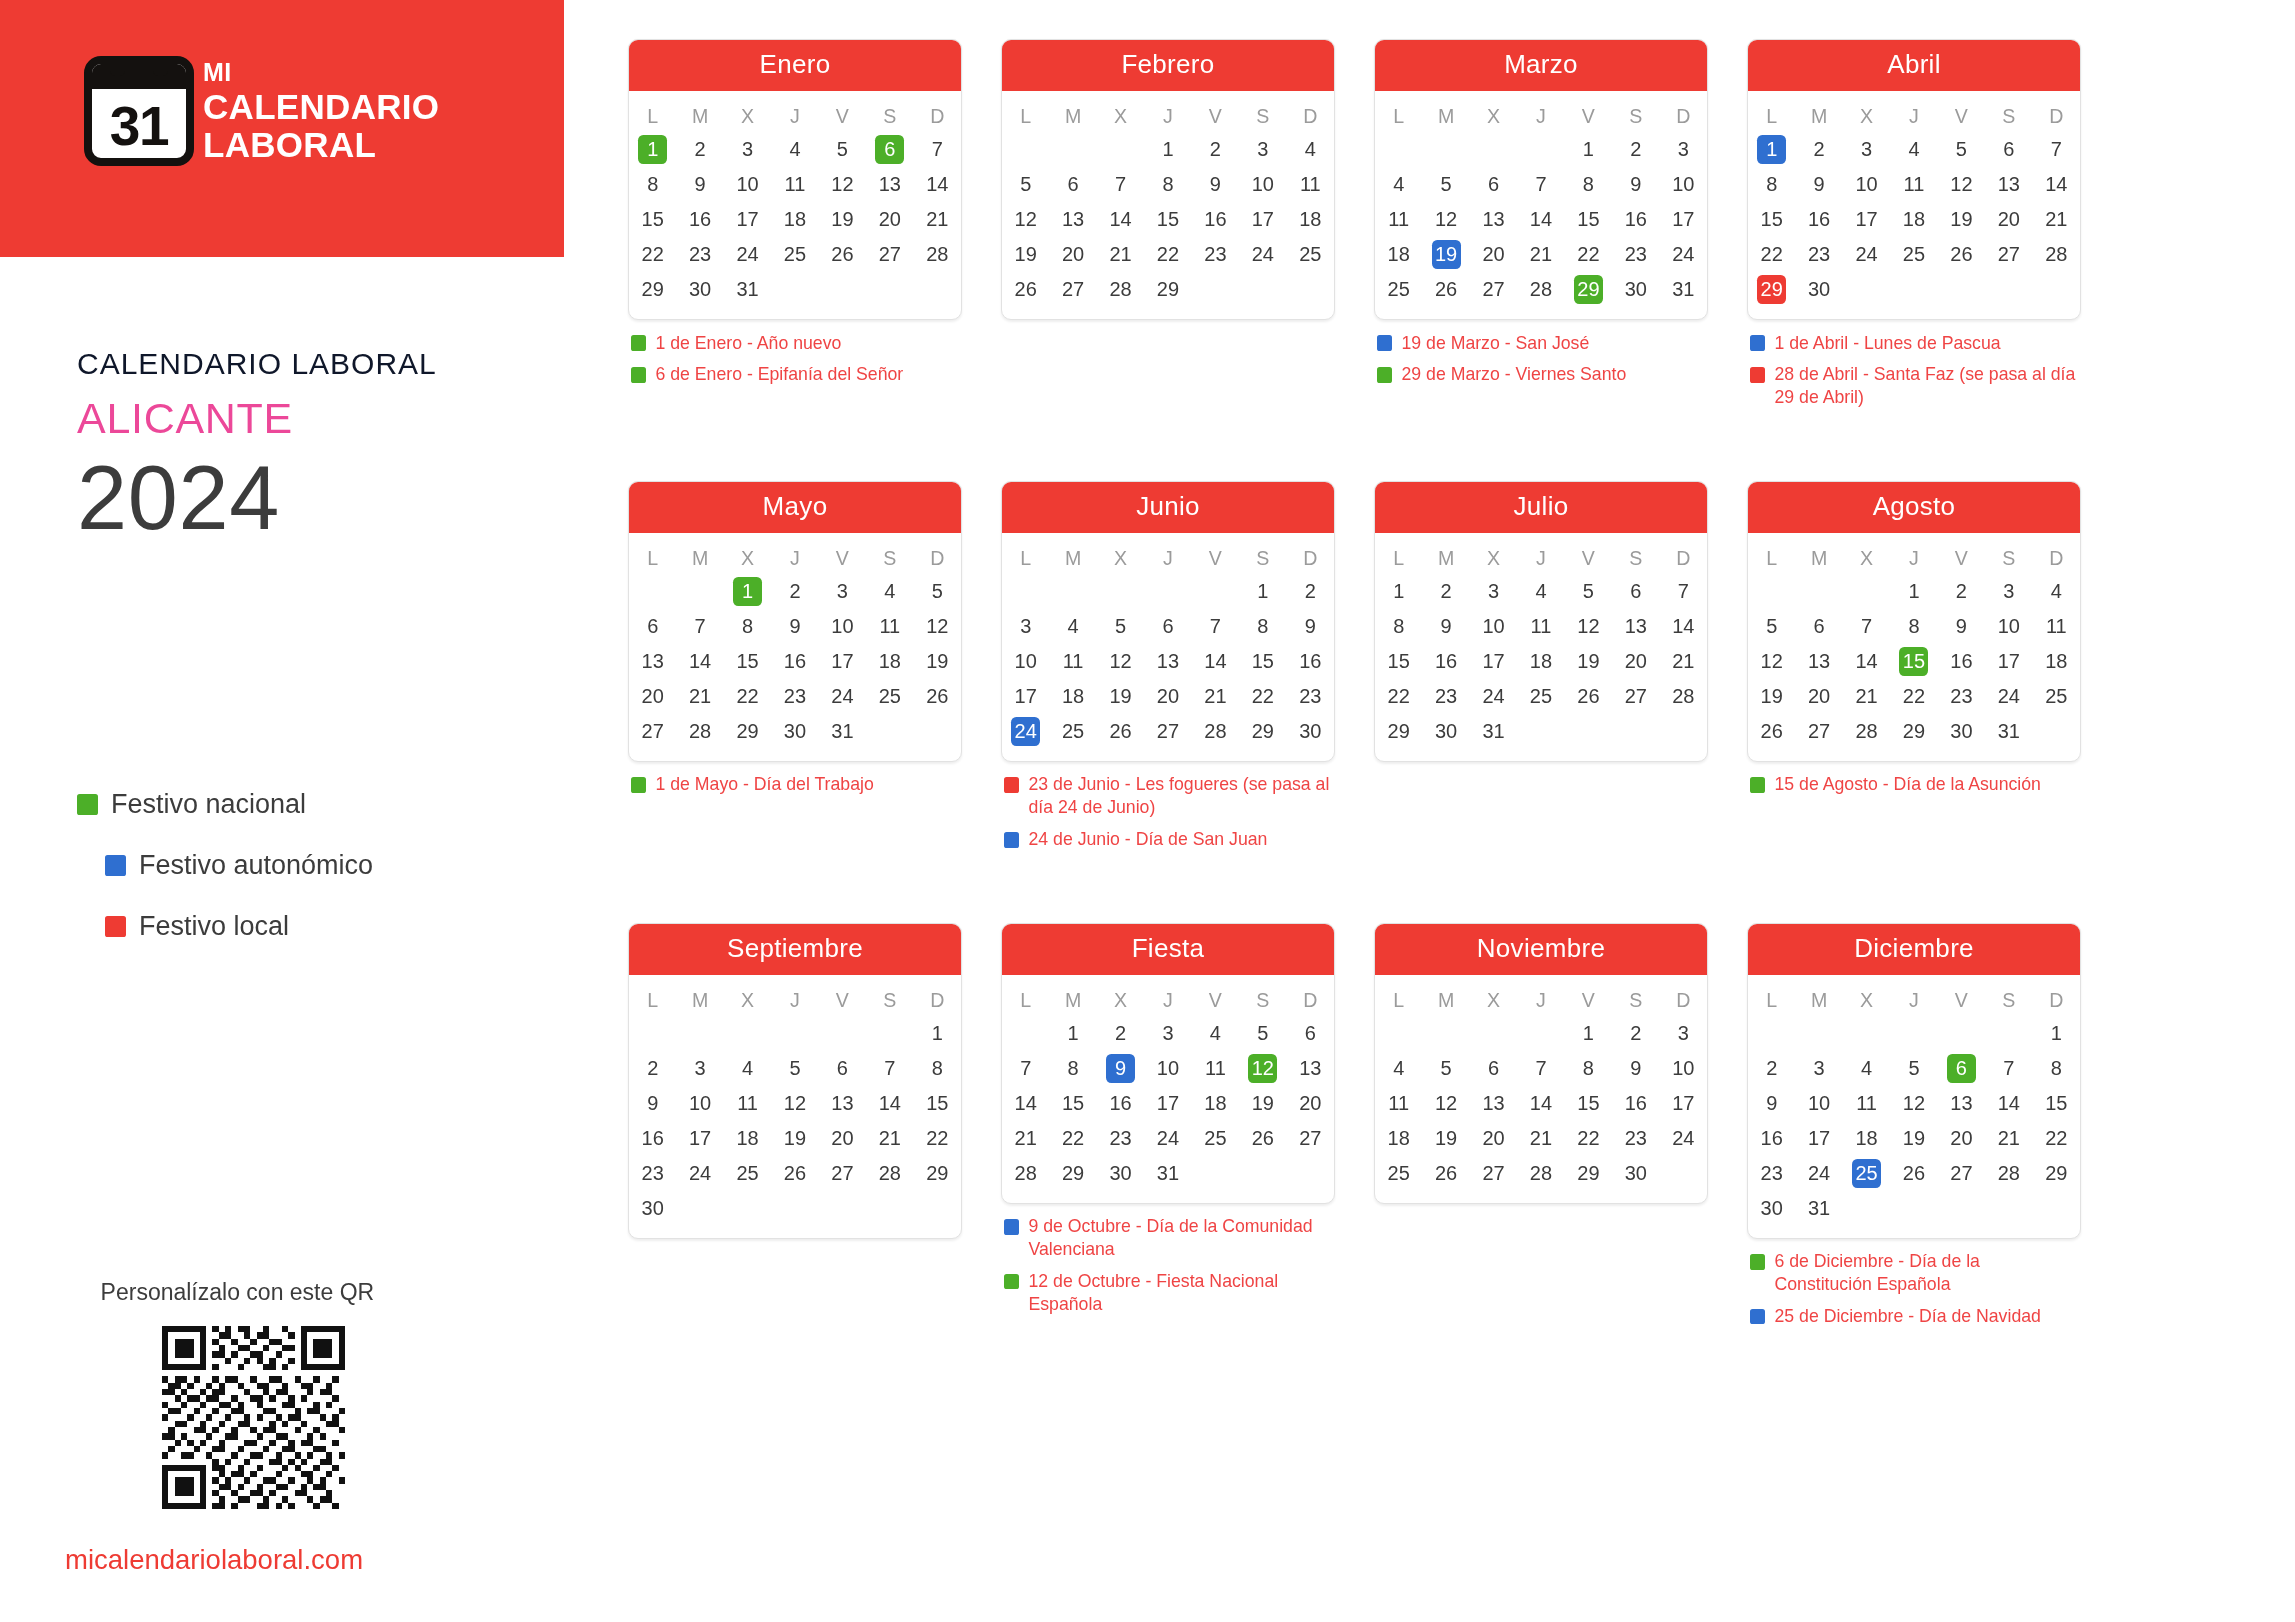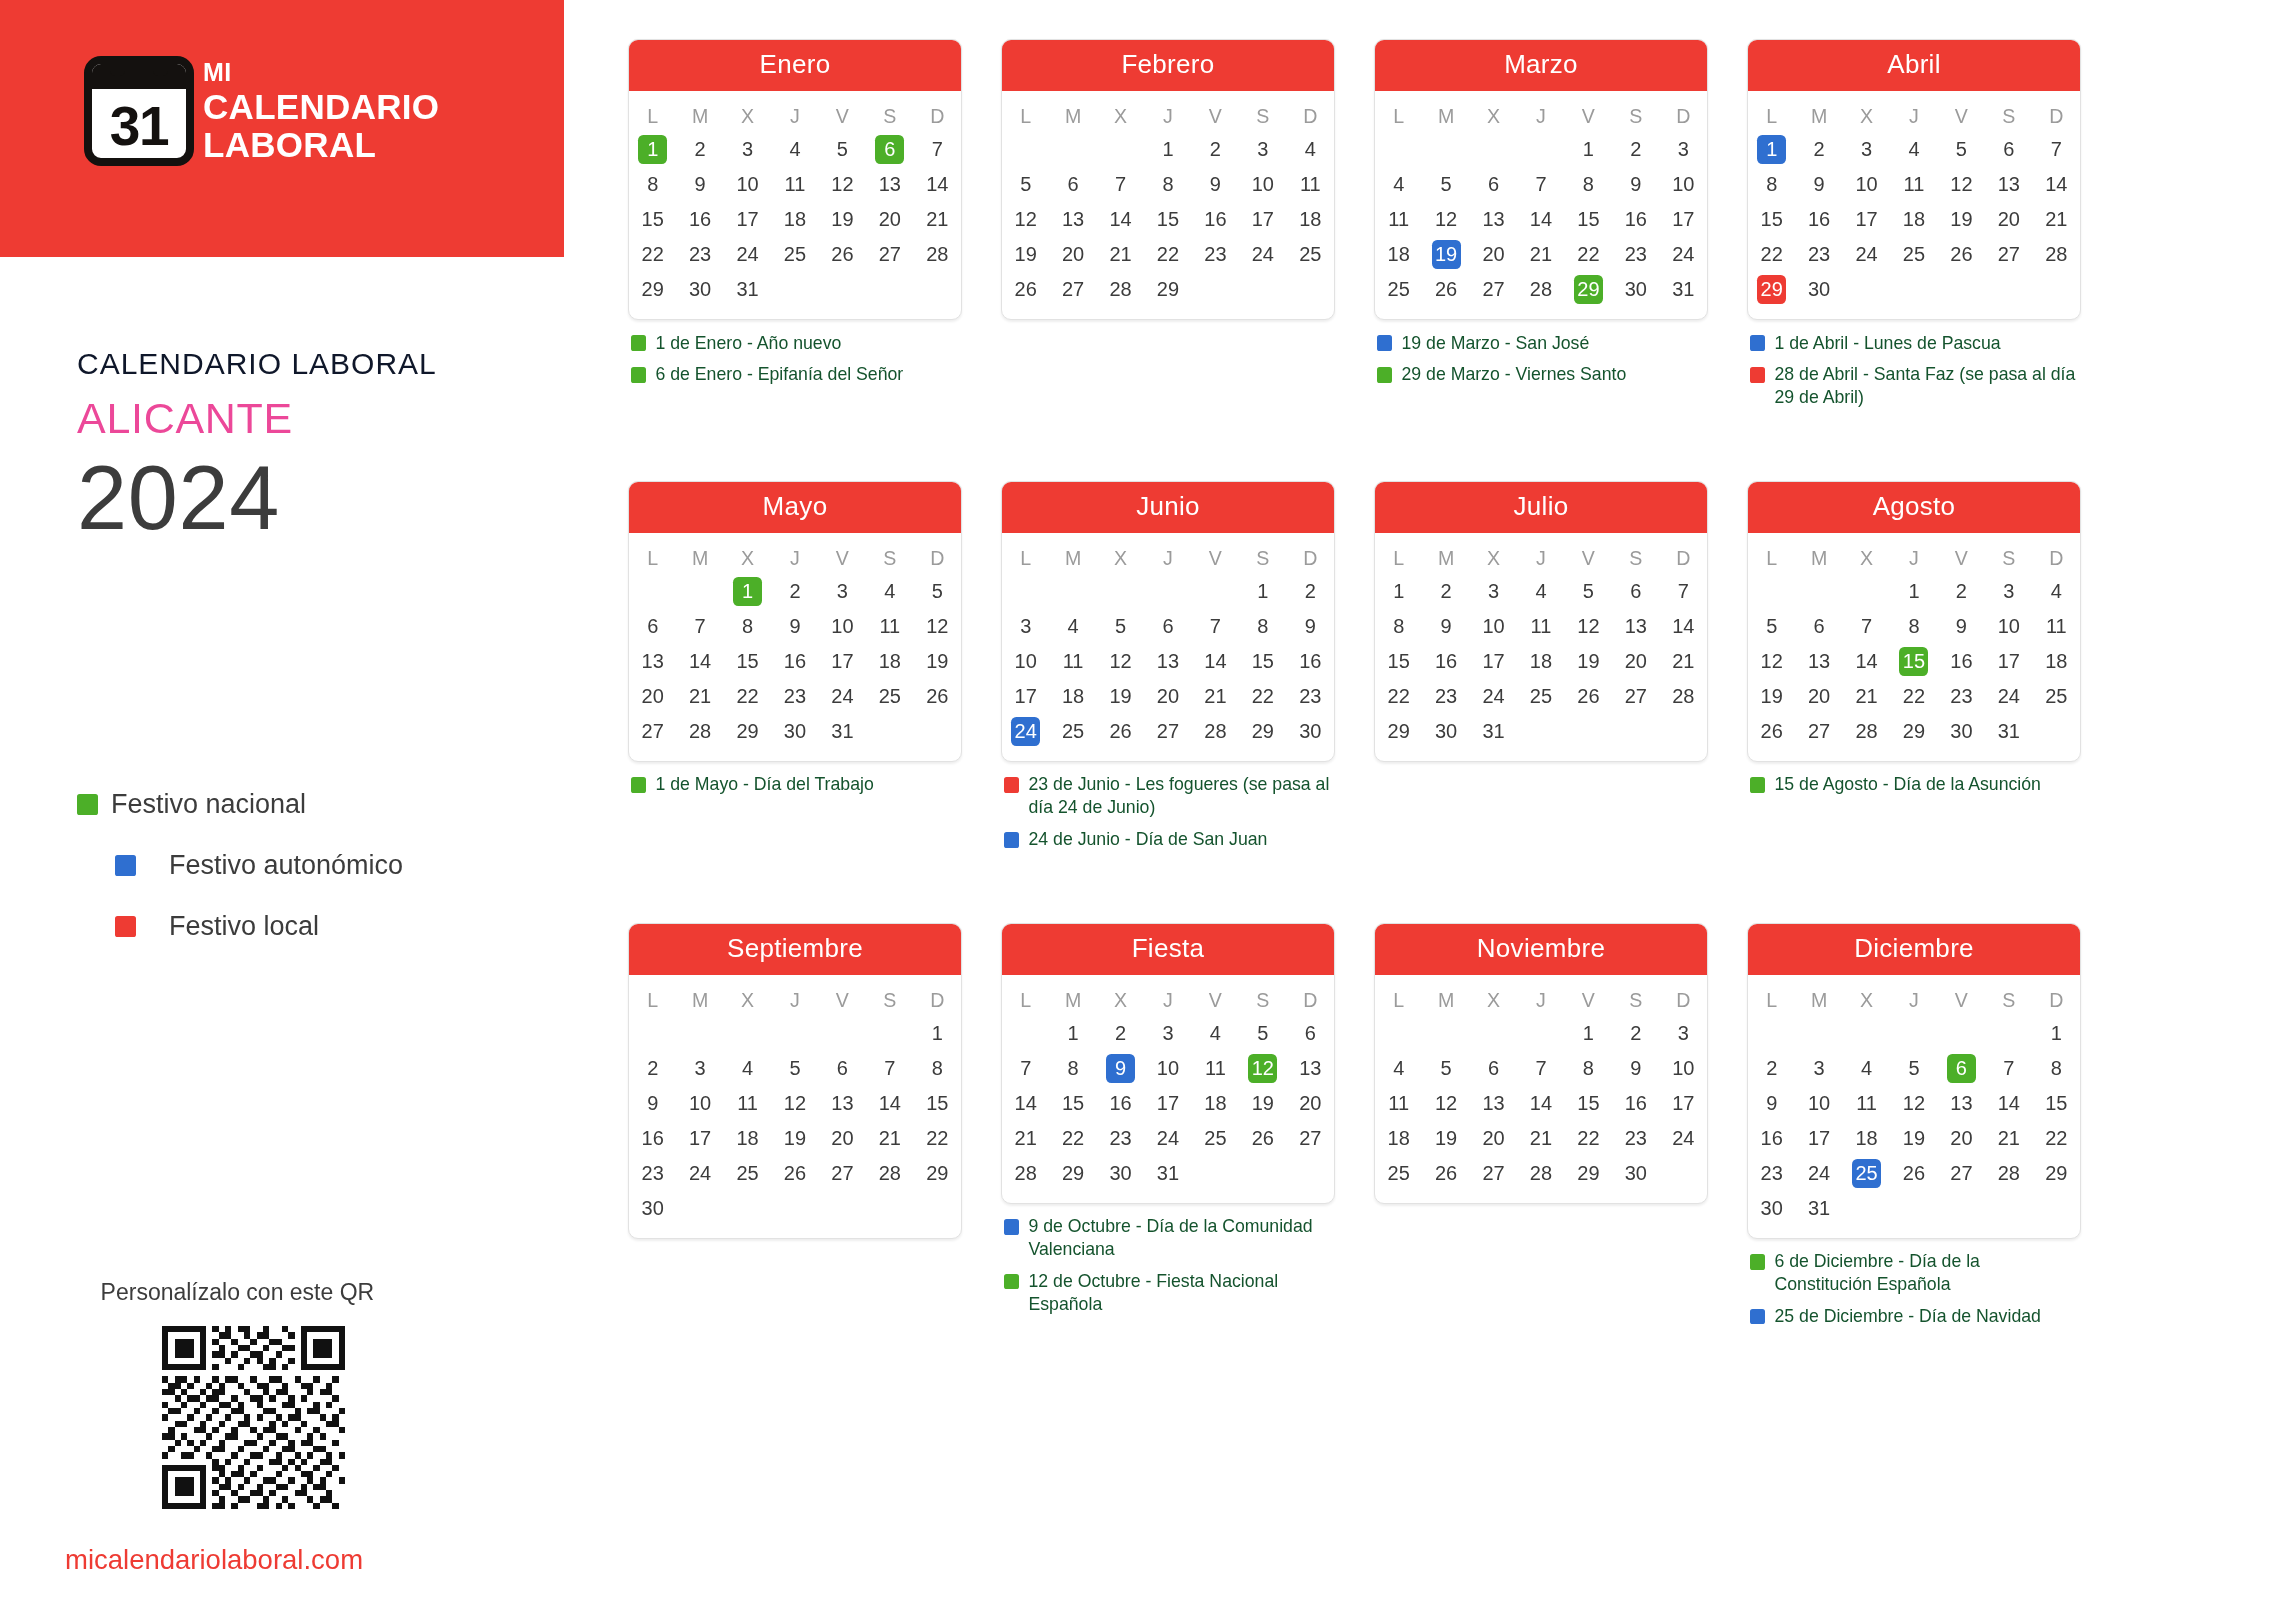--- a/index.html
+++ b/index.html
@@ -138,21 +138,21 @@
     width: 21px;
     height: 21px;
     border-radius: 2.6px;
     margin-right: 13px;
     flex: 0 0 auto;
   }
   .legend-label {
     font-size: 27px;
     color: #3c3c3c;
   }
-  .legend-row.indent { margin-left: 38px; gap: 20px; }
+  .legend-row.indent { margin-left: 28px; }
 
   #qr-block {
     position: absolute;
     left: 77px;
     top: 1279px;
     width: 406px;
     text-align: left;
   }
   #qr-caption {
     font-size: 23px;
@@ -247,21 +247,21 @@
   .note-swatch {
     width: 15.7px;
     height: 15.7px;
     border-radius: 2.6px;
     margin-right: 9.2px;
     margin-top: 3.9px;
     flex: 0 0 auto;
   }
   .note-text {
     font-size: 17.7px;
-    color: #14532d;
+    color: #ef4444;
     line-height: 1.28;
   }
   .sw-nacional { background: #4caf28; }
   .sw-autonomico { background: #2f6fd0; }
   .sw-local { background: #ee3b33; }
 
   .row-spacer-1 { height: 63px; }
   .row-spacer-2 { height: 63px; }
 </style>
 </head>

